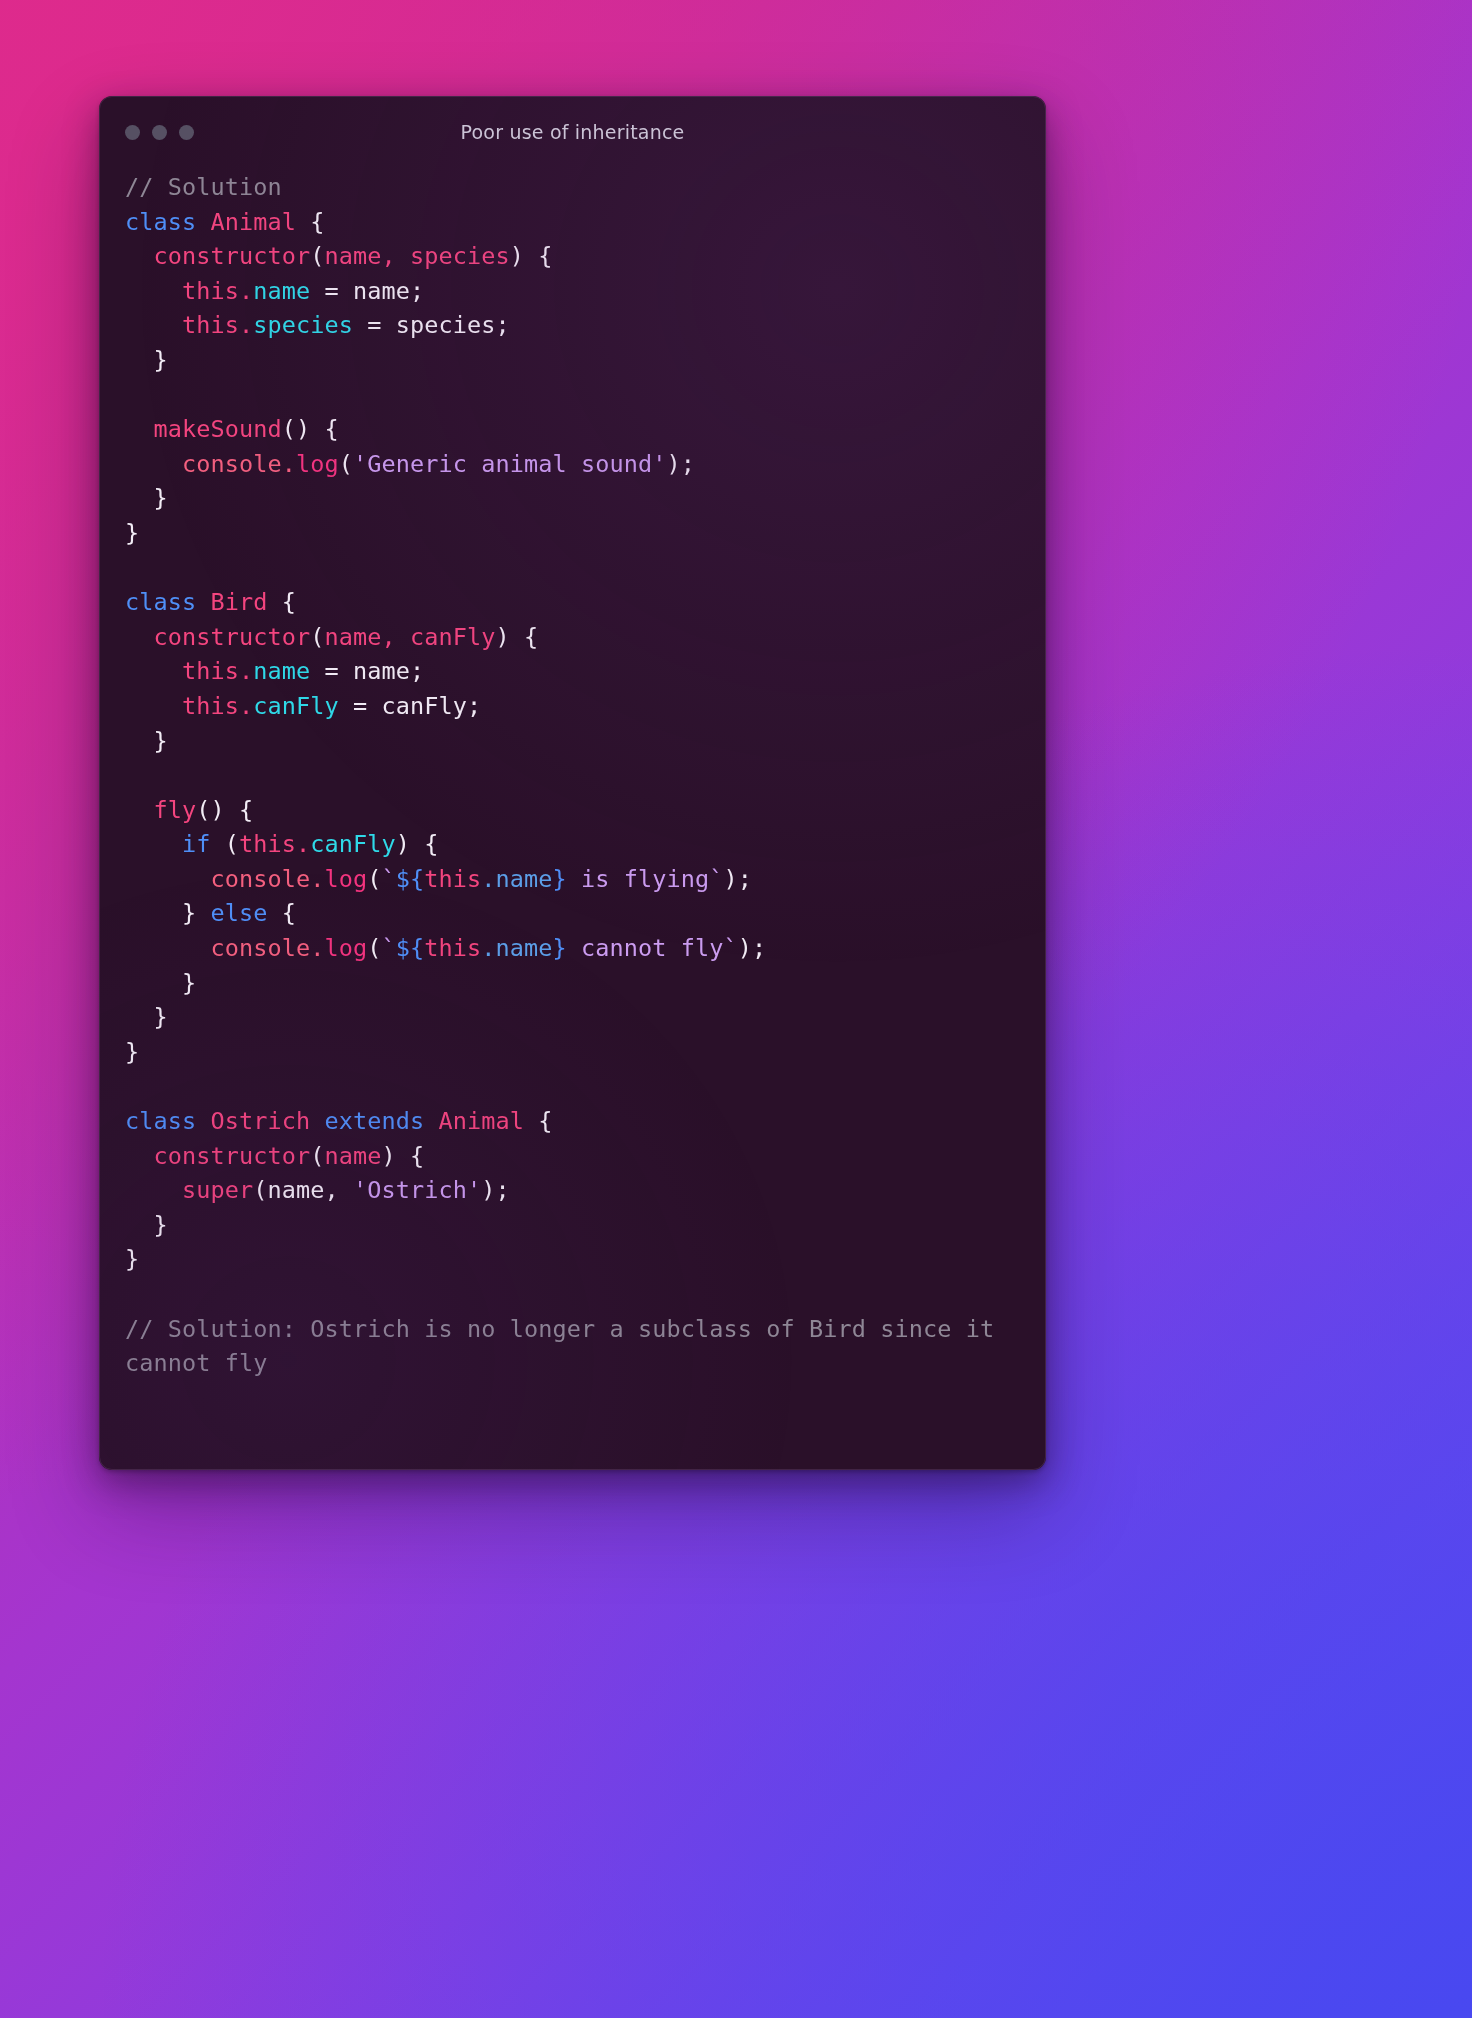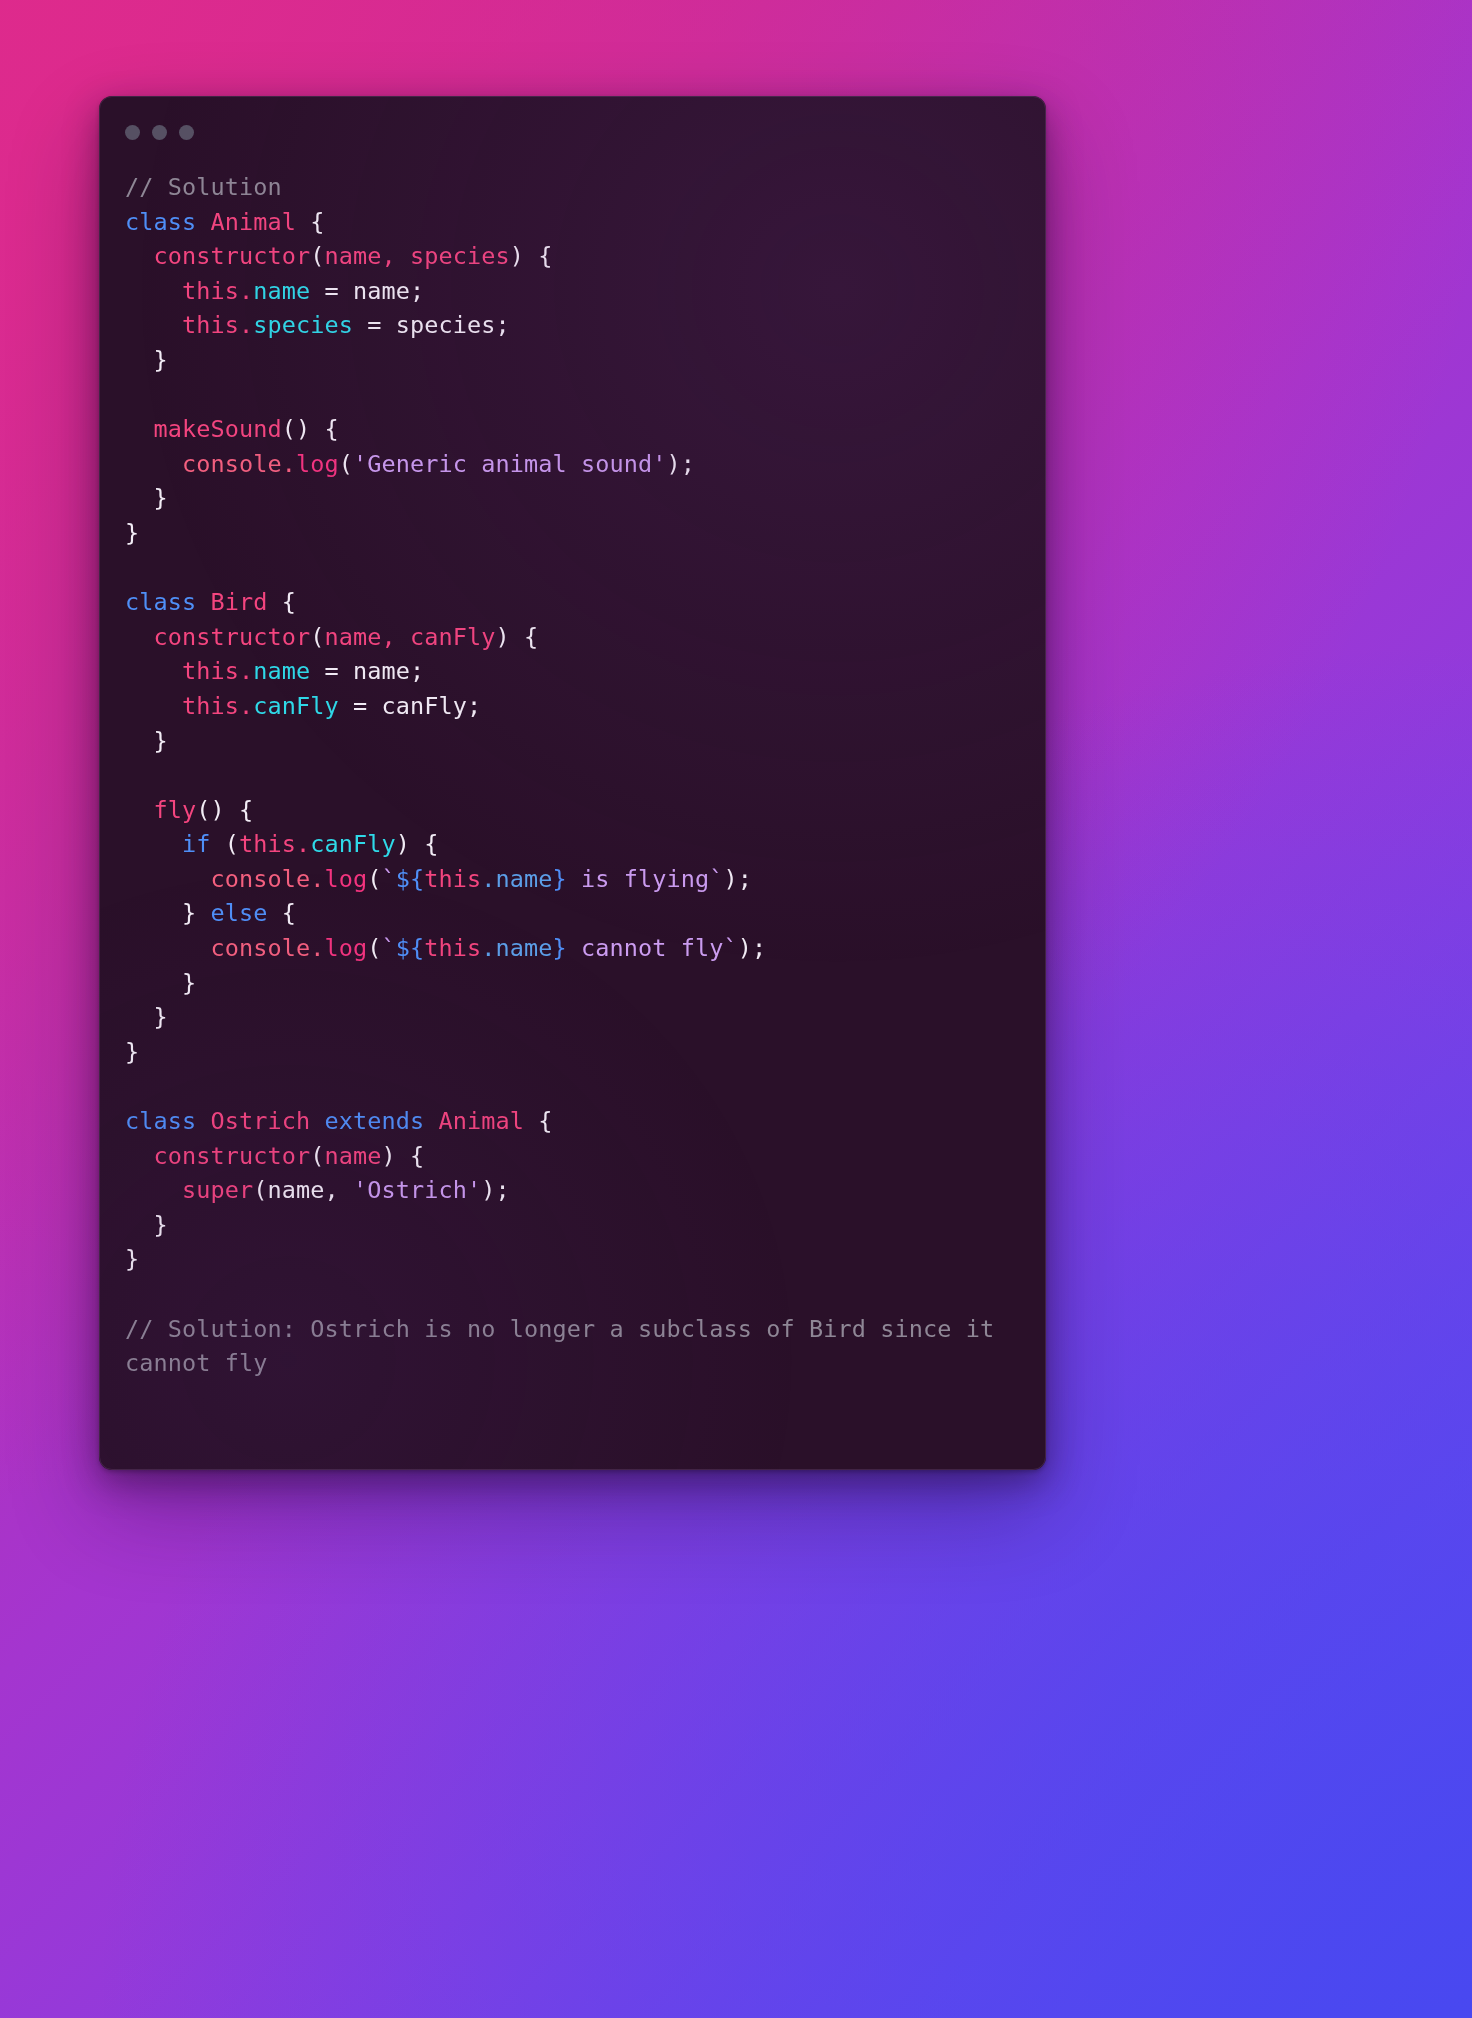--- a/index.html
+++ b/index.html
@@ -124,20 +124,21 @@
 
   <div class="window">
     <div class="window-glow"></div>
 
     <div class="titlebar">
       <div class="dots">
         <span class="dot"></span>
         <span class="dot"></span>
         <span class="dot"></span>
       </div>
+      <div class="title">Poor use of inheritance</div>
     </div>
 
     <div class="code" id="code-block"><span class="ln"><span class="c-comment">// Solution</span></span><span class="ln"><span class="c-key">class</span><span class="c-plain"> </span><span class="c-class">Animal</span><span class="c-plain"> </span><span class="c-punct">{</span></span><span class="ln"><span class="c-plain">  </span><span class="c-fn">constructor</span><span class="c-punct">(</span><span class="c-param">name</span><span class="c-param">, </span><span class="c-param">species</span><span class="c-punct">)</span><span class="c-plain"> </span><span class="c-punct">{</span></span><span class="ln"><span class="c-plain">    </span><span class="c-this">this</span><span class="c-this">.</span><span class="c-prop">name</span><span class="c-plain"> = </span><span class="c-plain">name;</span></span><span class="ln"><span class="c-plain">    </span><span class="c-this">this</span><span class="c-this">.</span><span class="c-prop">species</span><span class="c-plain"> = </span><span class="c-plain">species;</span></span><span class="ln"><span class="c-punct">  }</span></span><span class="ln">&nbsp;</span><span class="ln"><span class="c-plain">  </span><span class="c-fn">makeSound</span><span class="c-punct">()</span><span class="c-plain"> </span><span class="c-punct">{</span></span><span class="ln"><span class="c-plain">    </span><span class="c-console">console</span><span class="c-console">.</span><span class="c-log">log</span><span class="c-punct">(</span><span class="c-string">'Generic animal sound'</span><span class="c-punct">)</span><span class="c-punct">;</span></span><span class="ln"><span class="c-punct">  }</span></span><span class="ln"><span class="c-punct">}</span></span><span class="ln">&nbsp;</span><span class="ln"><span class="c-key">class</span><span class="c-plain"> </span><span class="c-class">Bird</span><span class="c-plain"> </span><span class="c-punct">{</span></span><span class="ln"><span class="c-plain">  </span><span class="c-fn">constructor</span><span class="c-punct">(</span><span class="c-param">name</span><span class="c-param">, </span><span class="c-param">canFly</span><span class="c-punct">)</span><span class="c-plain"> </span><span class="c-punct">{</span></span><span class="ln"><span class="c-plain">    </span><span class="c-this">this</span><span class="c-this">.</span><span class="c-prop">name</span><span class="c-plain"> = </span><span class="c-plain">name;</span></span><span class="ln"><span class="c-plain">    </span><span class="c-this">this</span><span class="c-this">.</span><span class="c-prop">canFly</span><span class="c-plain"> = </span><span class="c-plain">canFly;</span></span><span class="ln"><span class="c-punct">  }</span></span><span class="ln">&nbsp;</span><span class="ln"><span class="c-plain">  </span><span class="c-fn">fly</span><span class="c-punct">()</span><span class="c-plain"> </span><span class="c-punct">{</span></span><span class="ln"><span class="c-plain">    </span><span class="c-key">if</span><span class="c-plain"> </span><span class="c-punct">(</span><span class="c-this">this</span><span class="c-this">.</span><span class="c-prop">canFly</span><span class="c-punct">)</span><span class="c-plain"> </span><span class="c-punct">{</span></span><span class="ln"><span class="c-plain">      </span><span class="c-console">console</span><span class="c-console">.</span><span class="c-log">log</span><span class="c-punct">(</span><span class="c-string">`</span><span class="c-interp">${</span><span class="c-this">this</span><span class="c-interp-prop">.</span><span class="c-interp-prop">name</span><span class="c-interp">}</span><span class="c-string"> is flying</span><span class="c-string">`</span><span class="c-punct">)</span><span class="c-punct">;</span></span><span class="ln"><span class="c-punct">    }</span><span class="c-plain"> </span><span class="c-key">else</span><span class="c-plain"> </span><span class="c-punct">{</span></span><span class="ln"><span class="c-plain">      </span><span class="c-console">console</span><span class="c-console">.</span><span class="c-log">log</span><span class="c-punct">(</span><span class="c-string">`</span><span class="c-interp">${</span><span class="c-this">this</span><span class="c-interp-prop">.</span><span class="c-interp-prop">name</span><span class="c-interp">}</span><span class="c-string"> cannot fly</span><span class="c-string">`</span><span class="c-punct">)</span><span class="c-punct">;</span></span><span class="ln"><span class="c-punct">    }</span></span><span class="ln"><span class="c-punct">  }</span></span><span class="ln"><span class="c-punct">}</span></span><span class="ln">&nbsp;</span><span class="ln"><span class="c-key">class</span><span class="c-plain"> </span><span class="c-class">Ostrich</span><span class="c-plain"> </span><span class="c-key">extends</span><span class="c-plain"> </span><span class="c-class">Animal</span><span class="c-plain"> </span><span class="c-punct">{</span></span><span class="ln"><span class="c-plain">  </span><span class="c-fn">constructor</span><span class="c-punct">(</span><span class="c-param">name</span><span class="c-punct">)</span><span class="c-plain"> </span><span class="c-punct">{</span></span><span class="ln"><span class="c-plain">    </span><span class="c-fn">super</span><span class="c-punct">(</span><span class="c-plain">name</span><span class="c-plain">, </span><span class="c-string">'Ostrich'</span><span class="c-punct">)</span><span class="c-punct">;</span></span><span class="ln"><span class="c-punct">  }</span></span><span class="ln"><span class="c-punct">}</span></span><span class="ln">&nbsp;</span><span class="ln"><span class="c-comment">// Solution: Ostrich is no longer a subclass of Bird since it cannot fly</span></span></div>
 
     <div class="window-edge"></div>
   </div>
 
 </div>
 
 </body></html>

